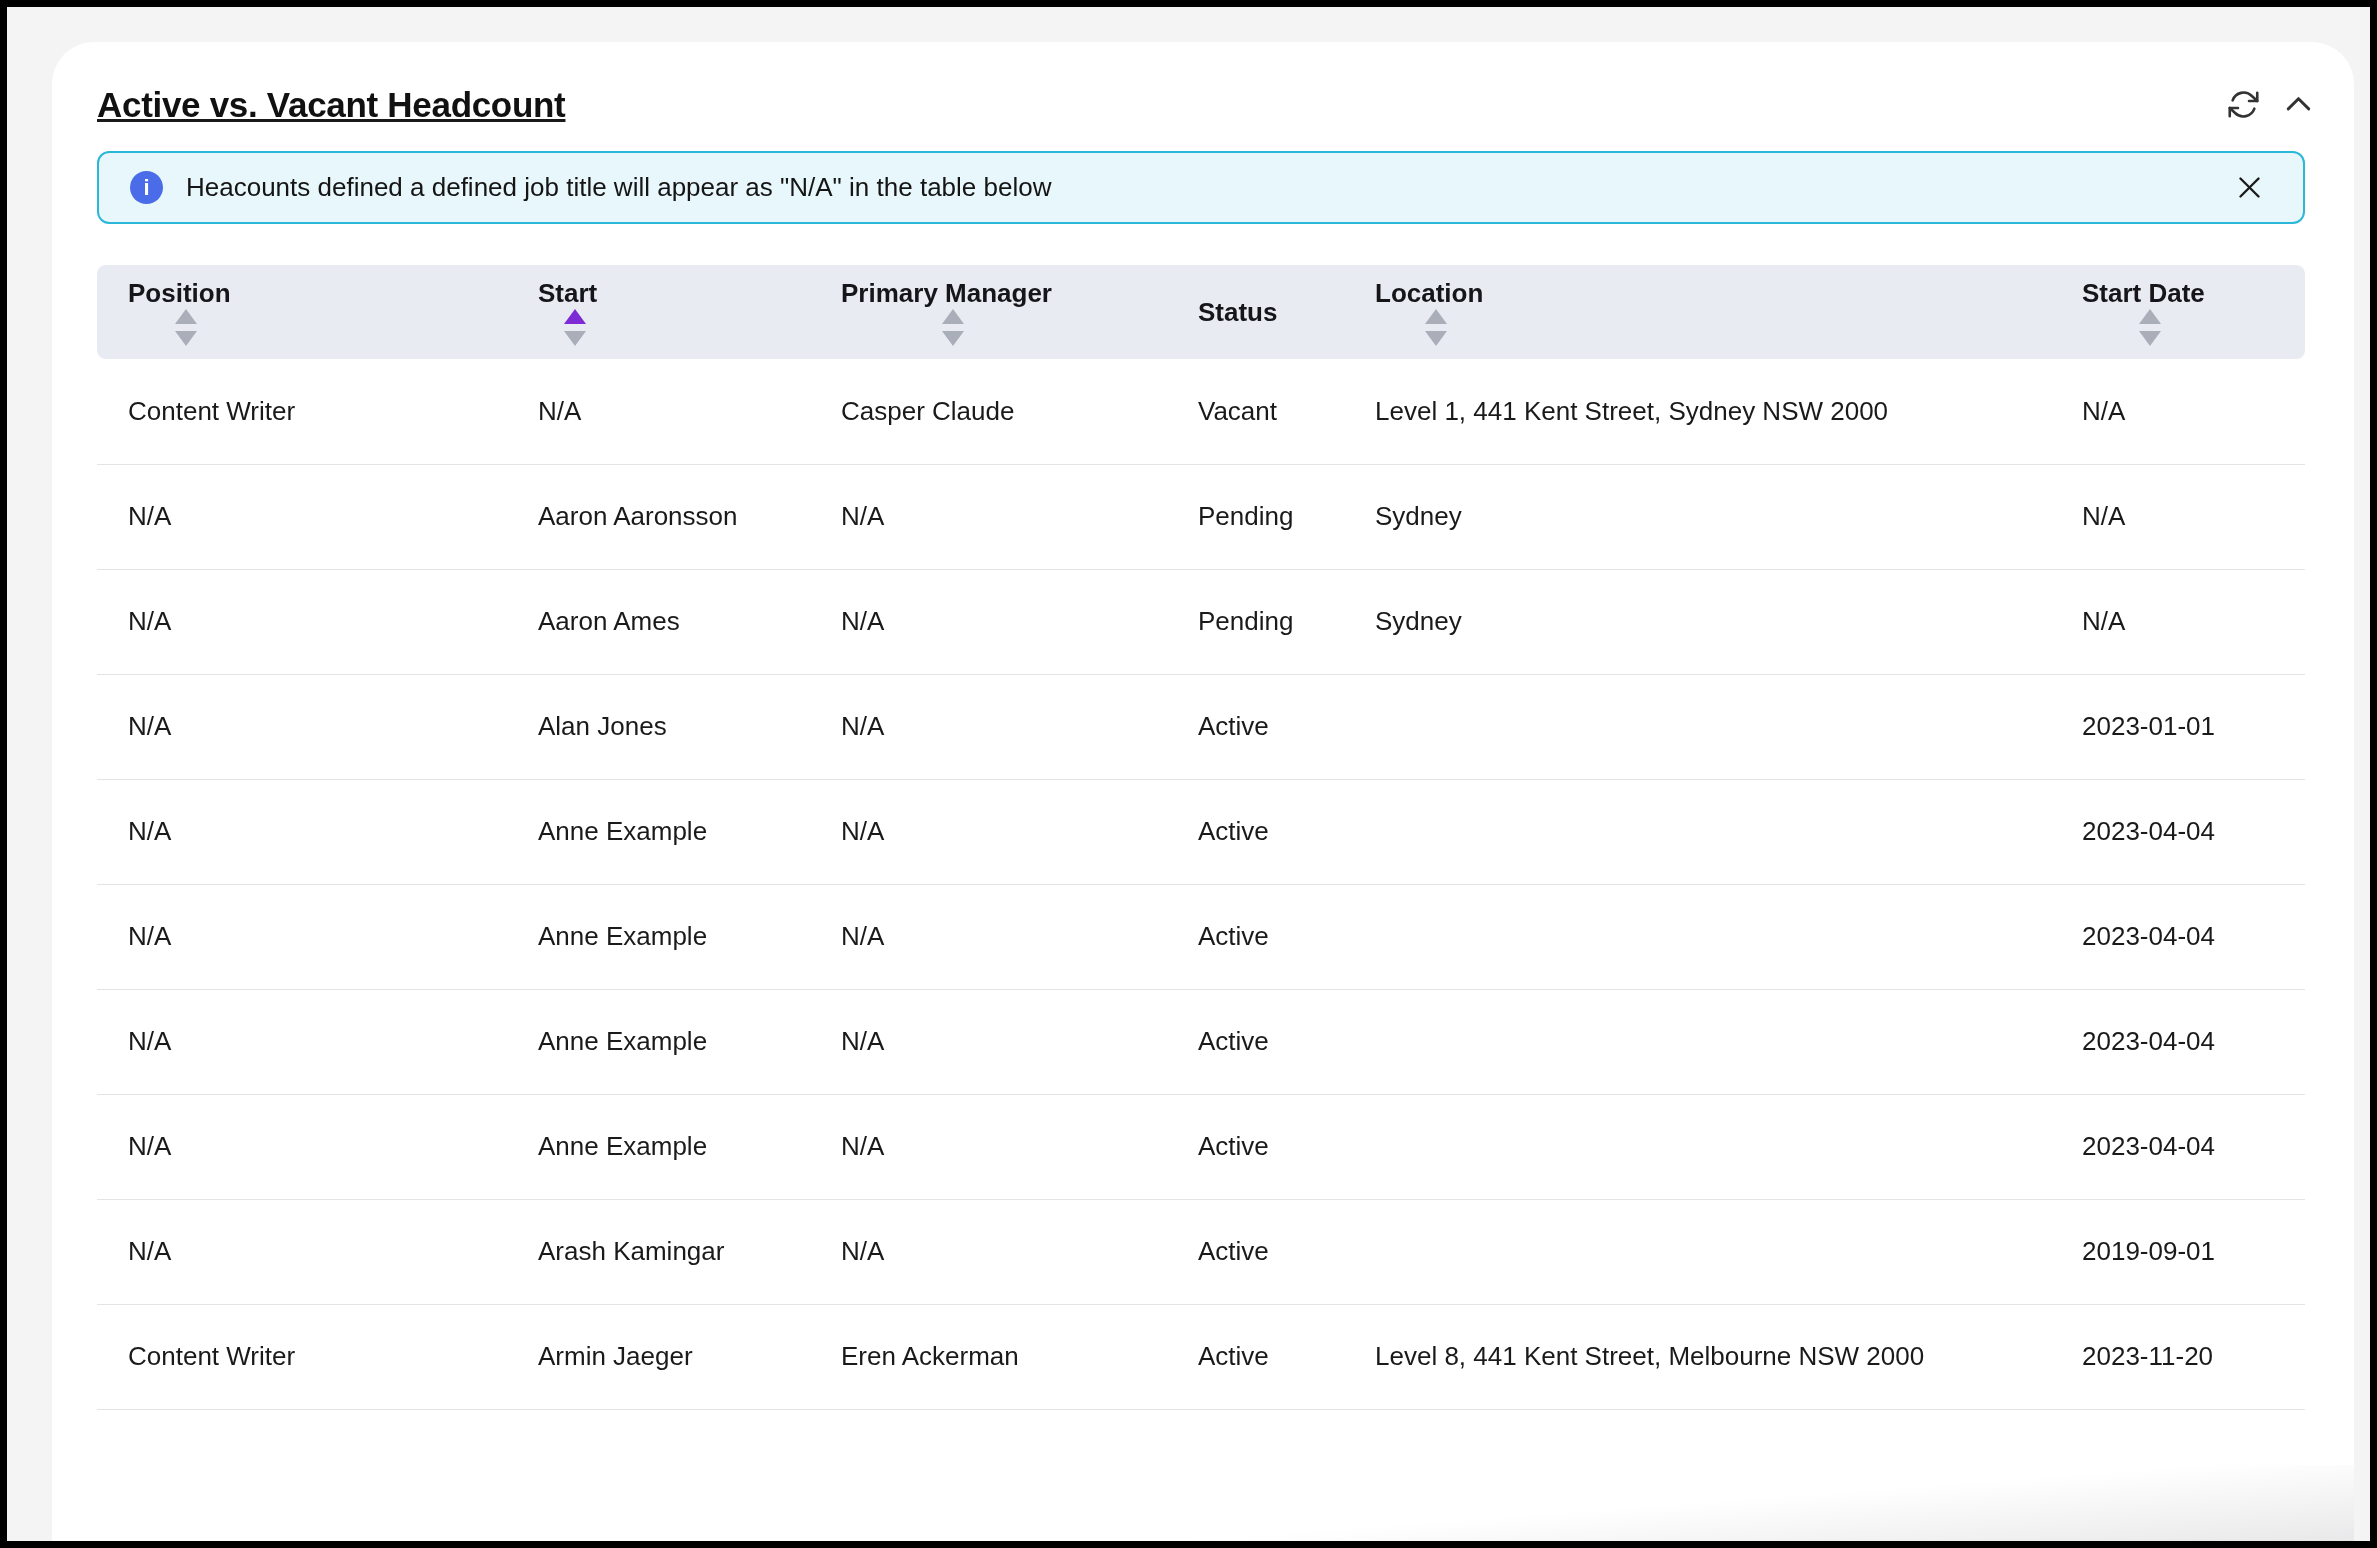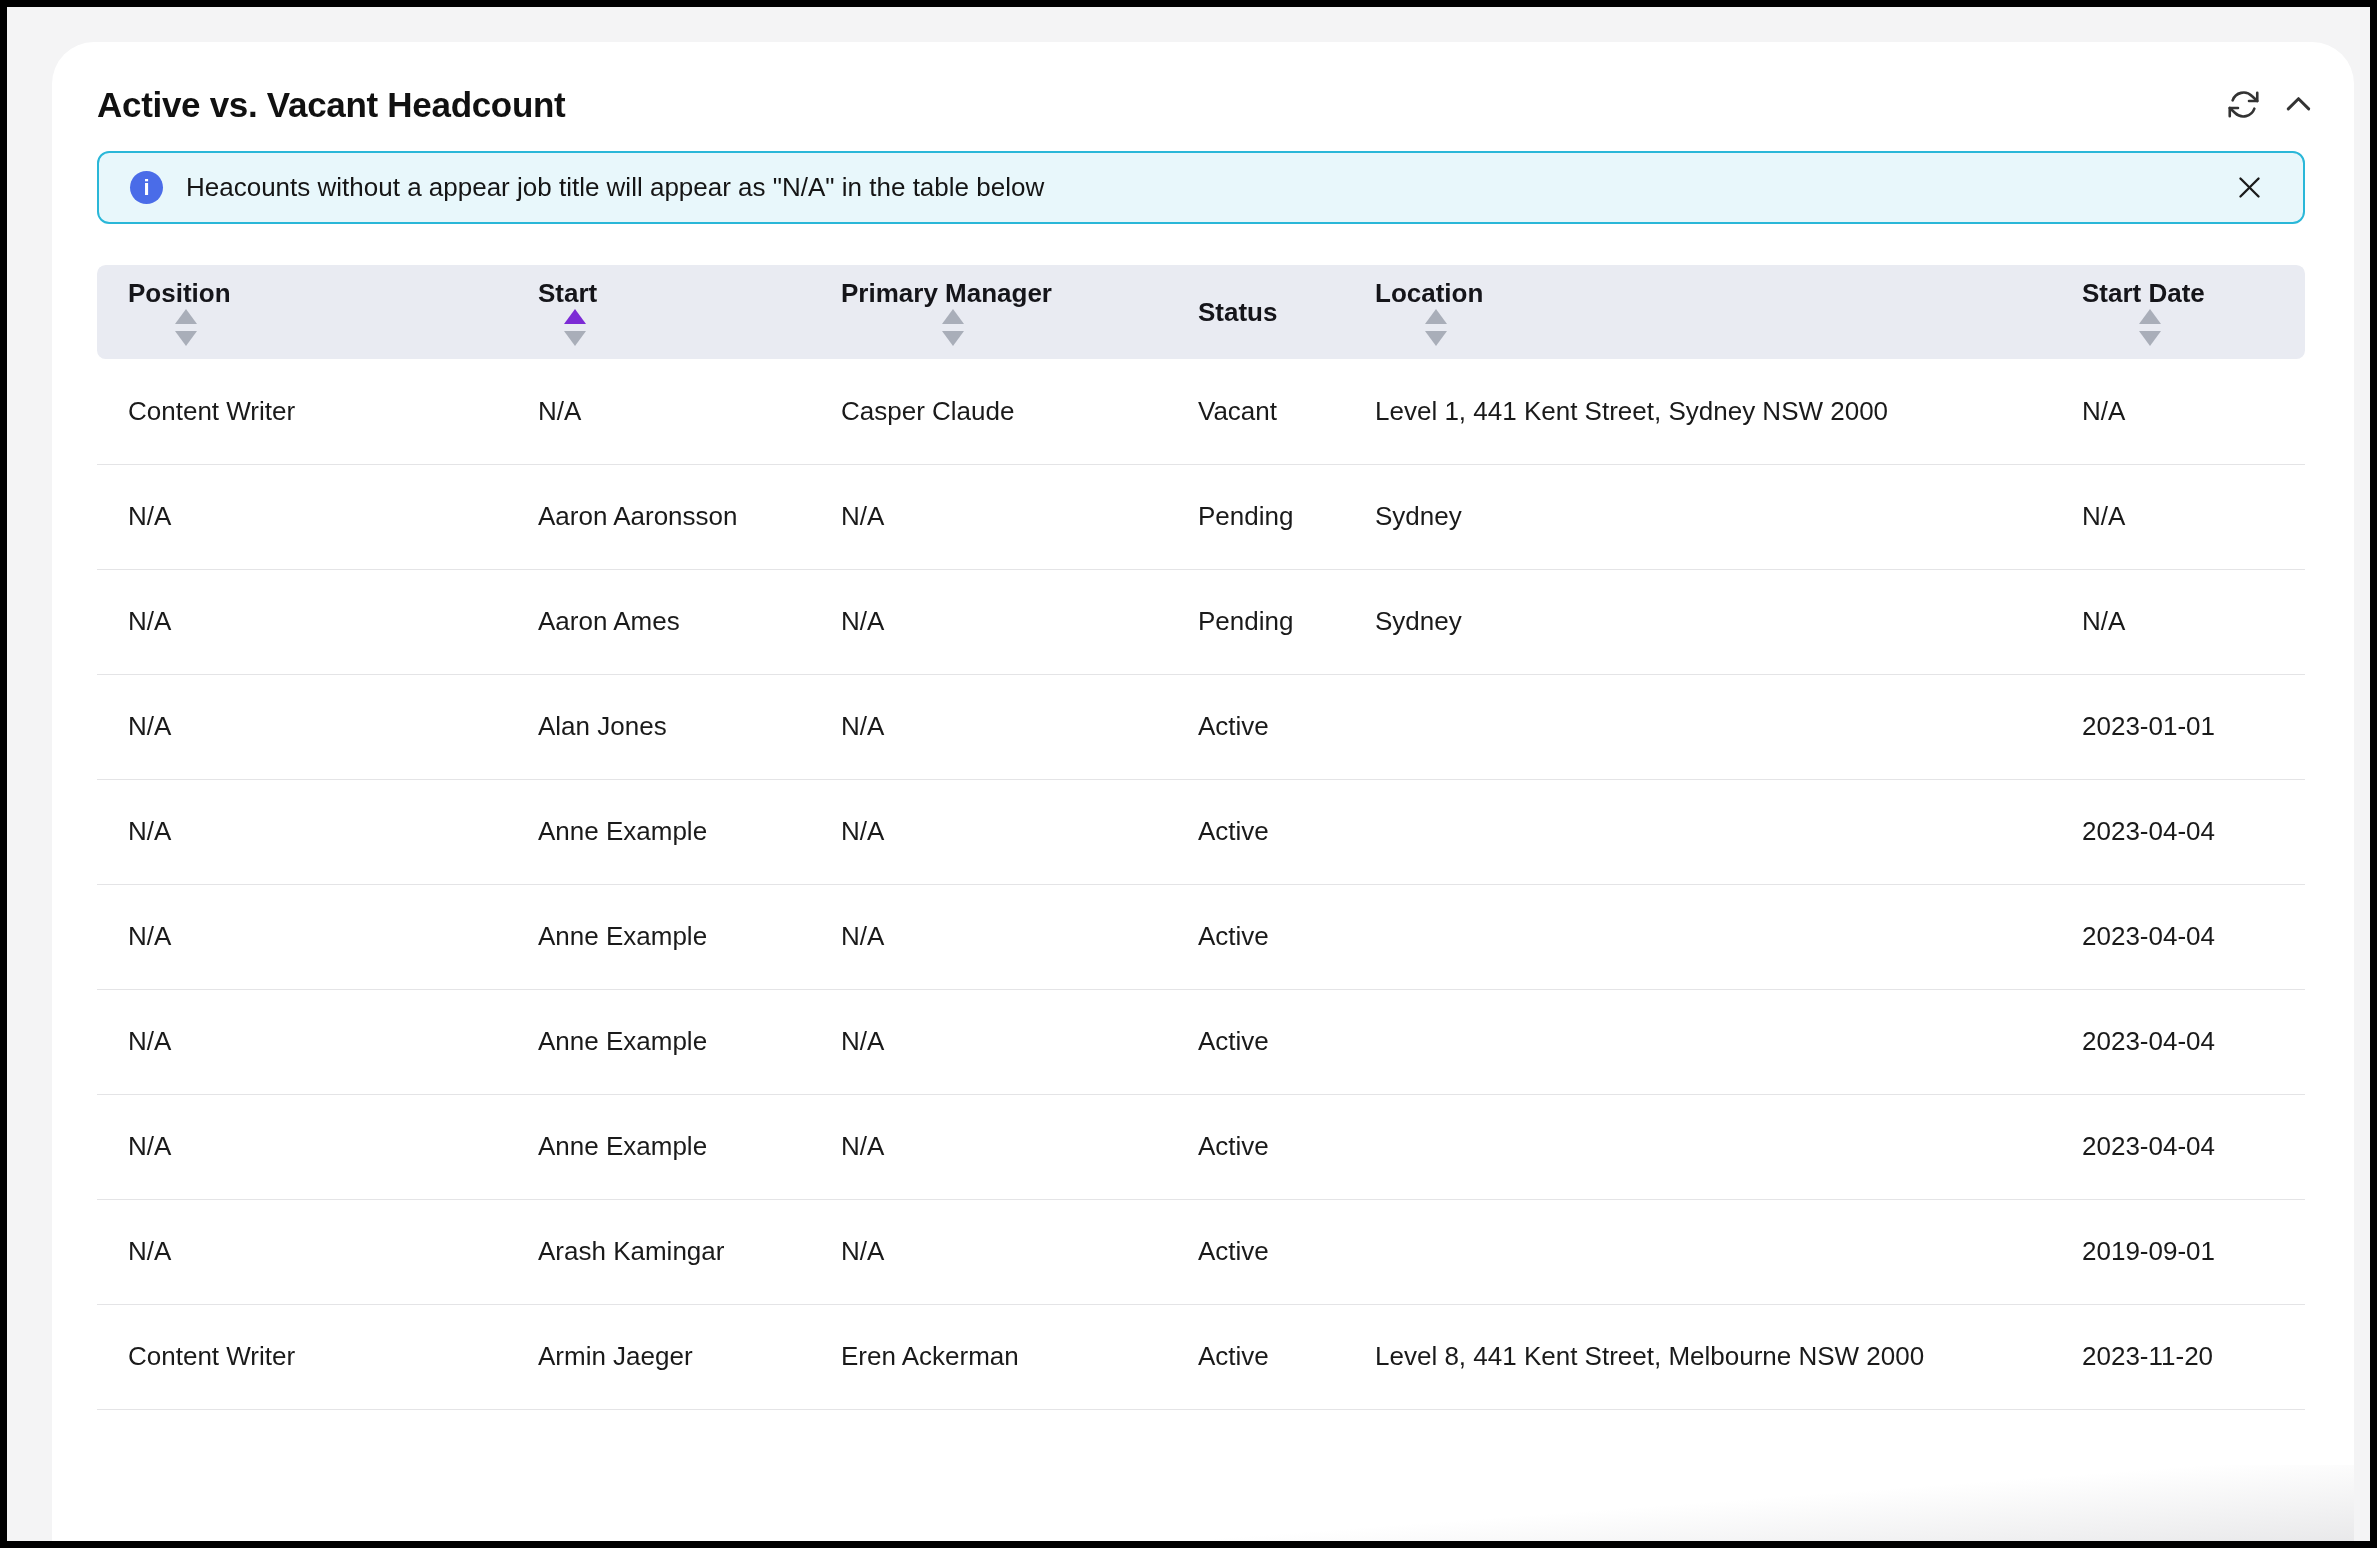--- a/index.html
+++ b/index.html
@@ -39,20 +39,21 @@
   }
   .card-header {
     position: absolute;
     left: 45px;
     right: 35px;
     top: 31px;
     height: 63px;
     display: flex;
     align-items: center;
     justify-content: space-between;
+    text-decoration: underline;
   }
   .card-title {
     font-size: 35px;
     font-weight: 700;
     letter-spacing: -0.3px;
     color: #111111;
   }
   .card-actions { display: flex; align-items: center; gap: 12.2px; }
   .icon-btn {
     background: none;
@@ -180,21 +181,21 @@
         <button class="icon-btn">
           <svg width="35" height="35" viewBox="0 0 24 24" fill="none" stroke="currentColor" stroke-width="2" stroke-linecap="round" stroke-linejoin="round">
             <polyline points="5 15 12 8 19 15"></polyline>
           </svg>
         </button>
       </div>
     </div>
 
     <div class="banner">
       <span class="info-icon">i</span>
-      <span class="banner-text">Heacounts without a appear job title will appear as "N/A" in the table below</span>
+      <span class="banner-text">Heacounts defined a defined job title will appear as "N/A" in the table below</span>
       <button class="banner-close">
         <svg width="31" height="31" viewBox="0 0 24 24" fill="none" stroke="currentColor" stroke-width="1.8" stroke-linecap="round">
           <line x1="5" y1="5" x2="19" y2="19"></line>
           <line x1="19" y1="5" x2="5" y2="19"></line>
         </svg>
       </button>
     </div>
 
     <table class="data-table">
       <colgroup>

